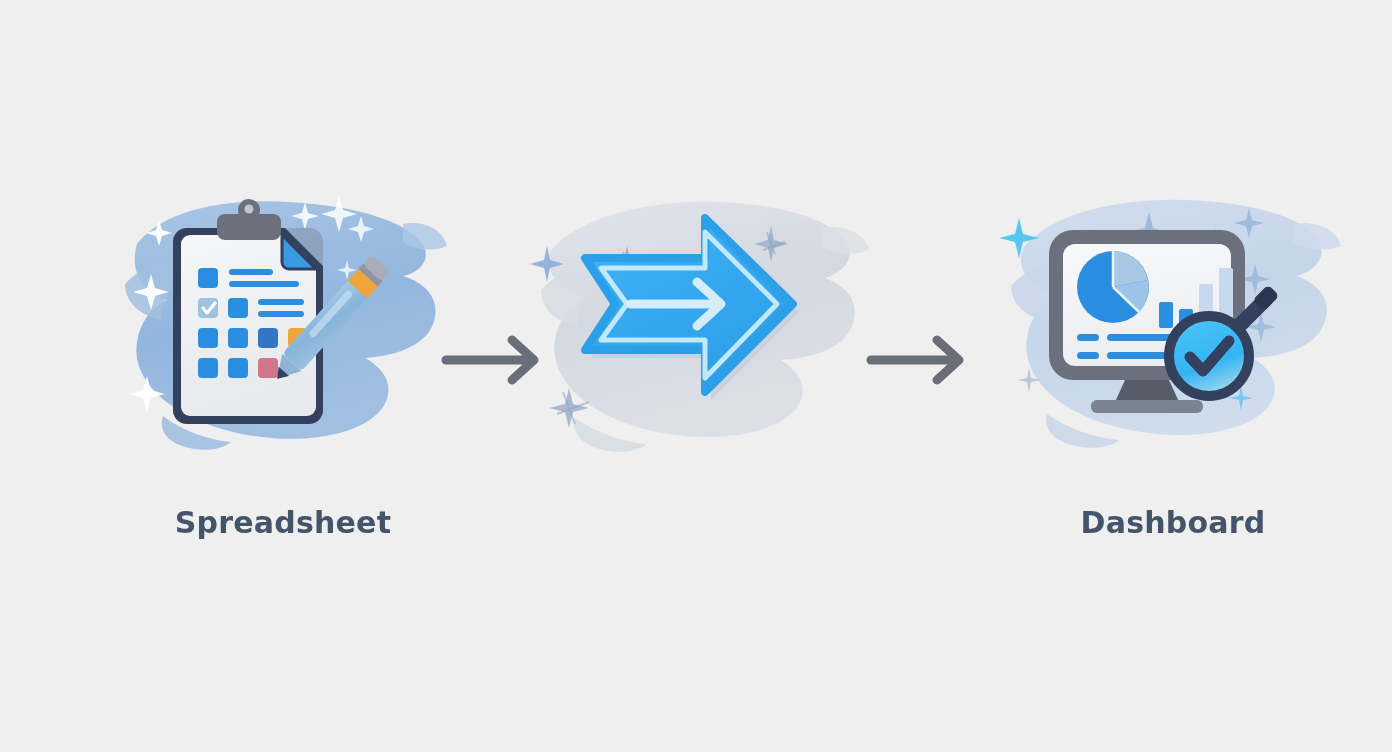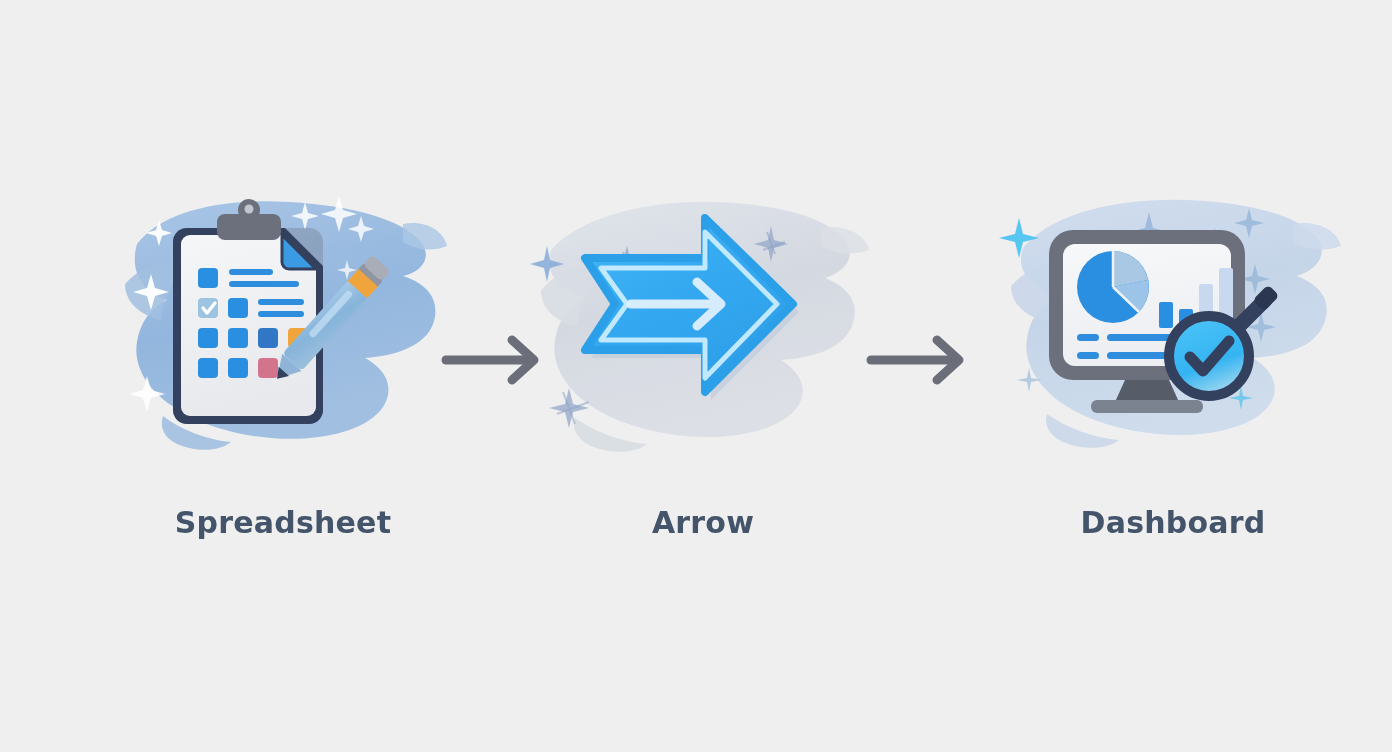--- a/index.html
+++ b/index.html
@@ -211,21 +211,20 @@
           <path d="M182,38 L270,124 L182,212 L182,170 L62,170 L92,124 L62,78 L182,78 Z" fill="url(#arrowFill)" stroke="#2b9fe8" stroke-width="8" stroke-linejoin="round"></path>
           <path d="M182,52 L254,124 L182,198 L182,160 L78,160 L104,124 L78,88 L182,88 Z" fill="none" stroke="#c8ecff" stroke-width="5" stroke-linejoin="round" opacity="0.95"></path>
         </g>
 
         <g stroke="#e4f3ff" stroke-width="9" fill="none" stroke-linecap="round" stroke-linejoin="round" opacity="0.92">
           <line x1="108" y1="124" x2="196" y2="124"></line>
           <polyline points="174,102 198,124 174,146"></polyline>
         </g>
       </svg>
     </div>
-    <div class="panel-label">Arrow</div>
   </div>
 
   <div class="connector" id="connector-1">
     <svg width="120" height="60" viewBox="0 0 120 60">
       <g stroke="#6b6e79" stroke-width="9" fill="none" stroke-linecap="round" stroke-linejoin="round">
         <line x1="6" y1="30" x2="92" y2="30"></line>
         <polyline points="72,10 94,30 72,50"></polyline>
       </g>
     </svg>
   </div>

